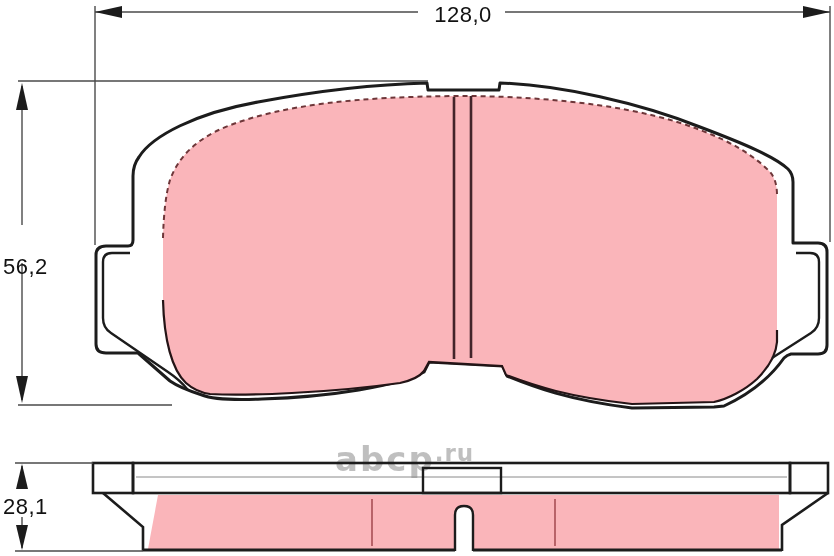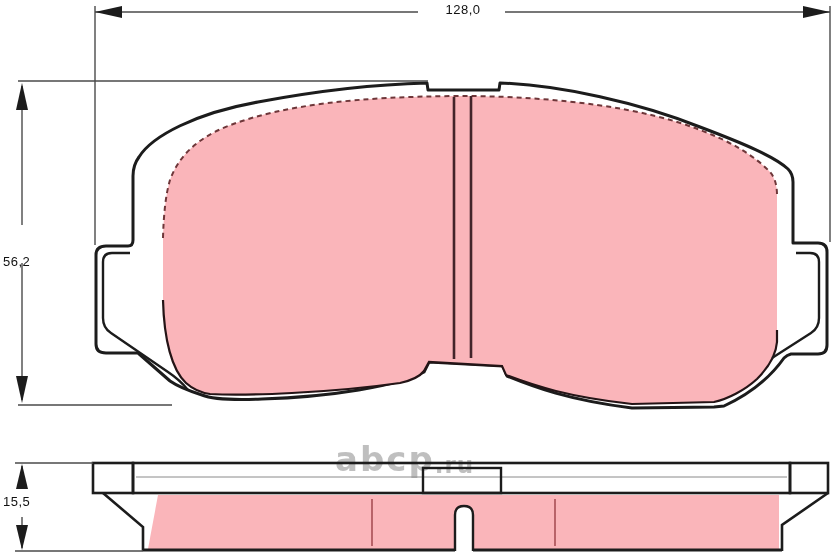--- a/index.html
+++ b/index.html
@@ -7,39 +7,39 @@
     position:relative;
     width:834px;height:556px;
     background:#ffffff;
     overflow:hidden;
     font-family:"Liberation Sans", sans-serif;
   }
   .drawing-svg{position:absolute;left:0;top:0;z-index:2;}
   .dim-label{
     position:absolute;z-index:3;
     color:#111111;
-    font-size:13px;
+    font-size:22px;
     letter-spacing:0.5px;
     white-space:nowrap;
   }
   .dim-label.width{left:420px;top:2px;width:86px;text-align:center;}
   .dim-label.height{left:3px;top:254px;width:44px;text-align:left;}
   .dim-label.thickness{left:3px;top:494px;width:44px;text-align:left;}
   .watermark{
     position:absolute;z-index:1;
     left:335px;top:442px;
     display:flex;align-items:flex-start;
     color:#b0b0b0;opacity:0.8;
     font-family:"DejaVu Sans", sans-serif;
     font-weight:bold;
     letter-spacing:2px;
     user-select:none;
   }
   .watermark .wm-main{font-size:34px;line-height:1;}
-  .watermark .wm-suffix{font-size:23px;line-height:1;margin-top:12px;letter-spacing:1px;}
+  .watermark .wm-suffix{font-size:23px;line-height:1;letter-spacing:1px;}
 </style>
 </head>
 <body>
 
 <div class="stage">
 
   <div class="watermark">
     <span class="wm-main">abcp</span>
     <span class="wm-suffix">.ru</span>
   </div>
@@ -154,15 +154,15 @@
       <path d="M15 551 L143 551"></path>
       <path d="M22 466 L22 489"></path>
       <path d="M22 517 L22 548"></path>
       <polygon points="22,464 16,489 28,489" fill="#1C1C1C" stroke="none"></polygon>
       <polygon points="22,550 16,525 28,525" fill="#1C1C1C" stroke="none"></polygon>
     </g>
   </svg>
 
   <div class="dim-label width">128,0</div>
   <div class="dim-label height">56,2</div>
-  <div class="dim-label thickness">15,5</div>
+  <div class="dim-label thickness">28,1</div>
 
 </div>
 
 </body></html>

